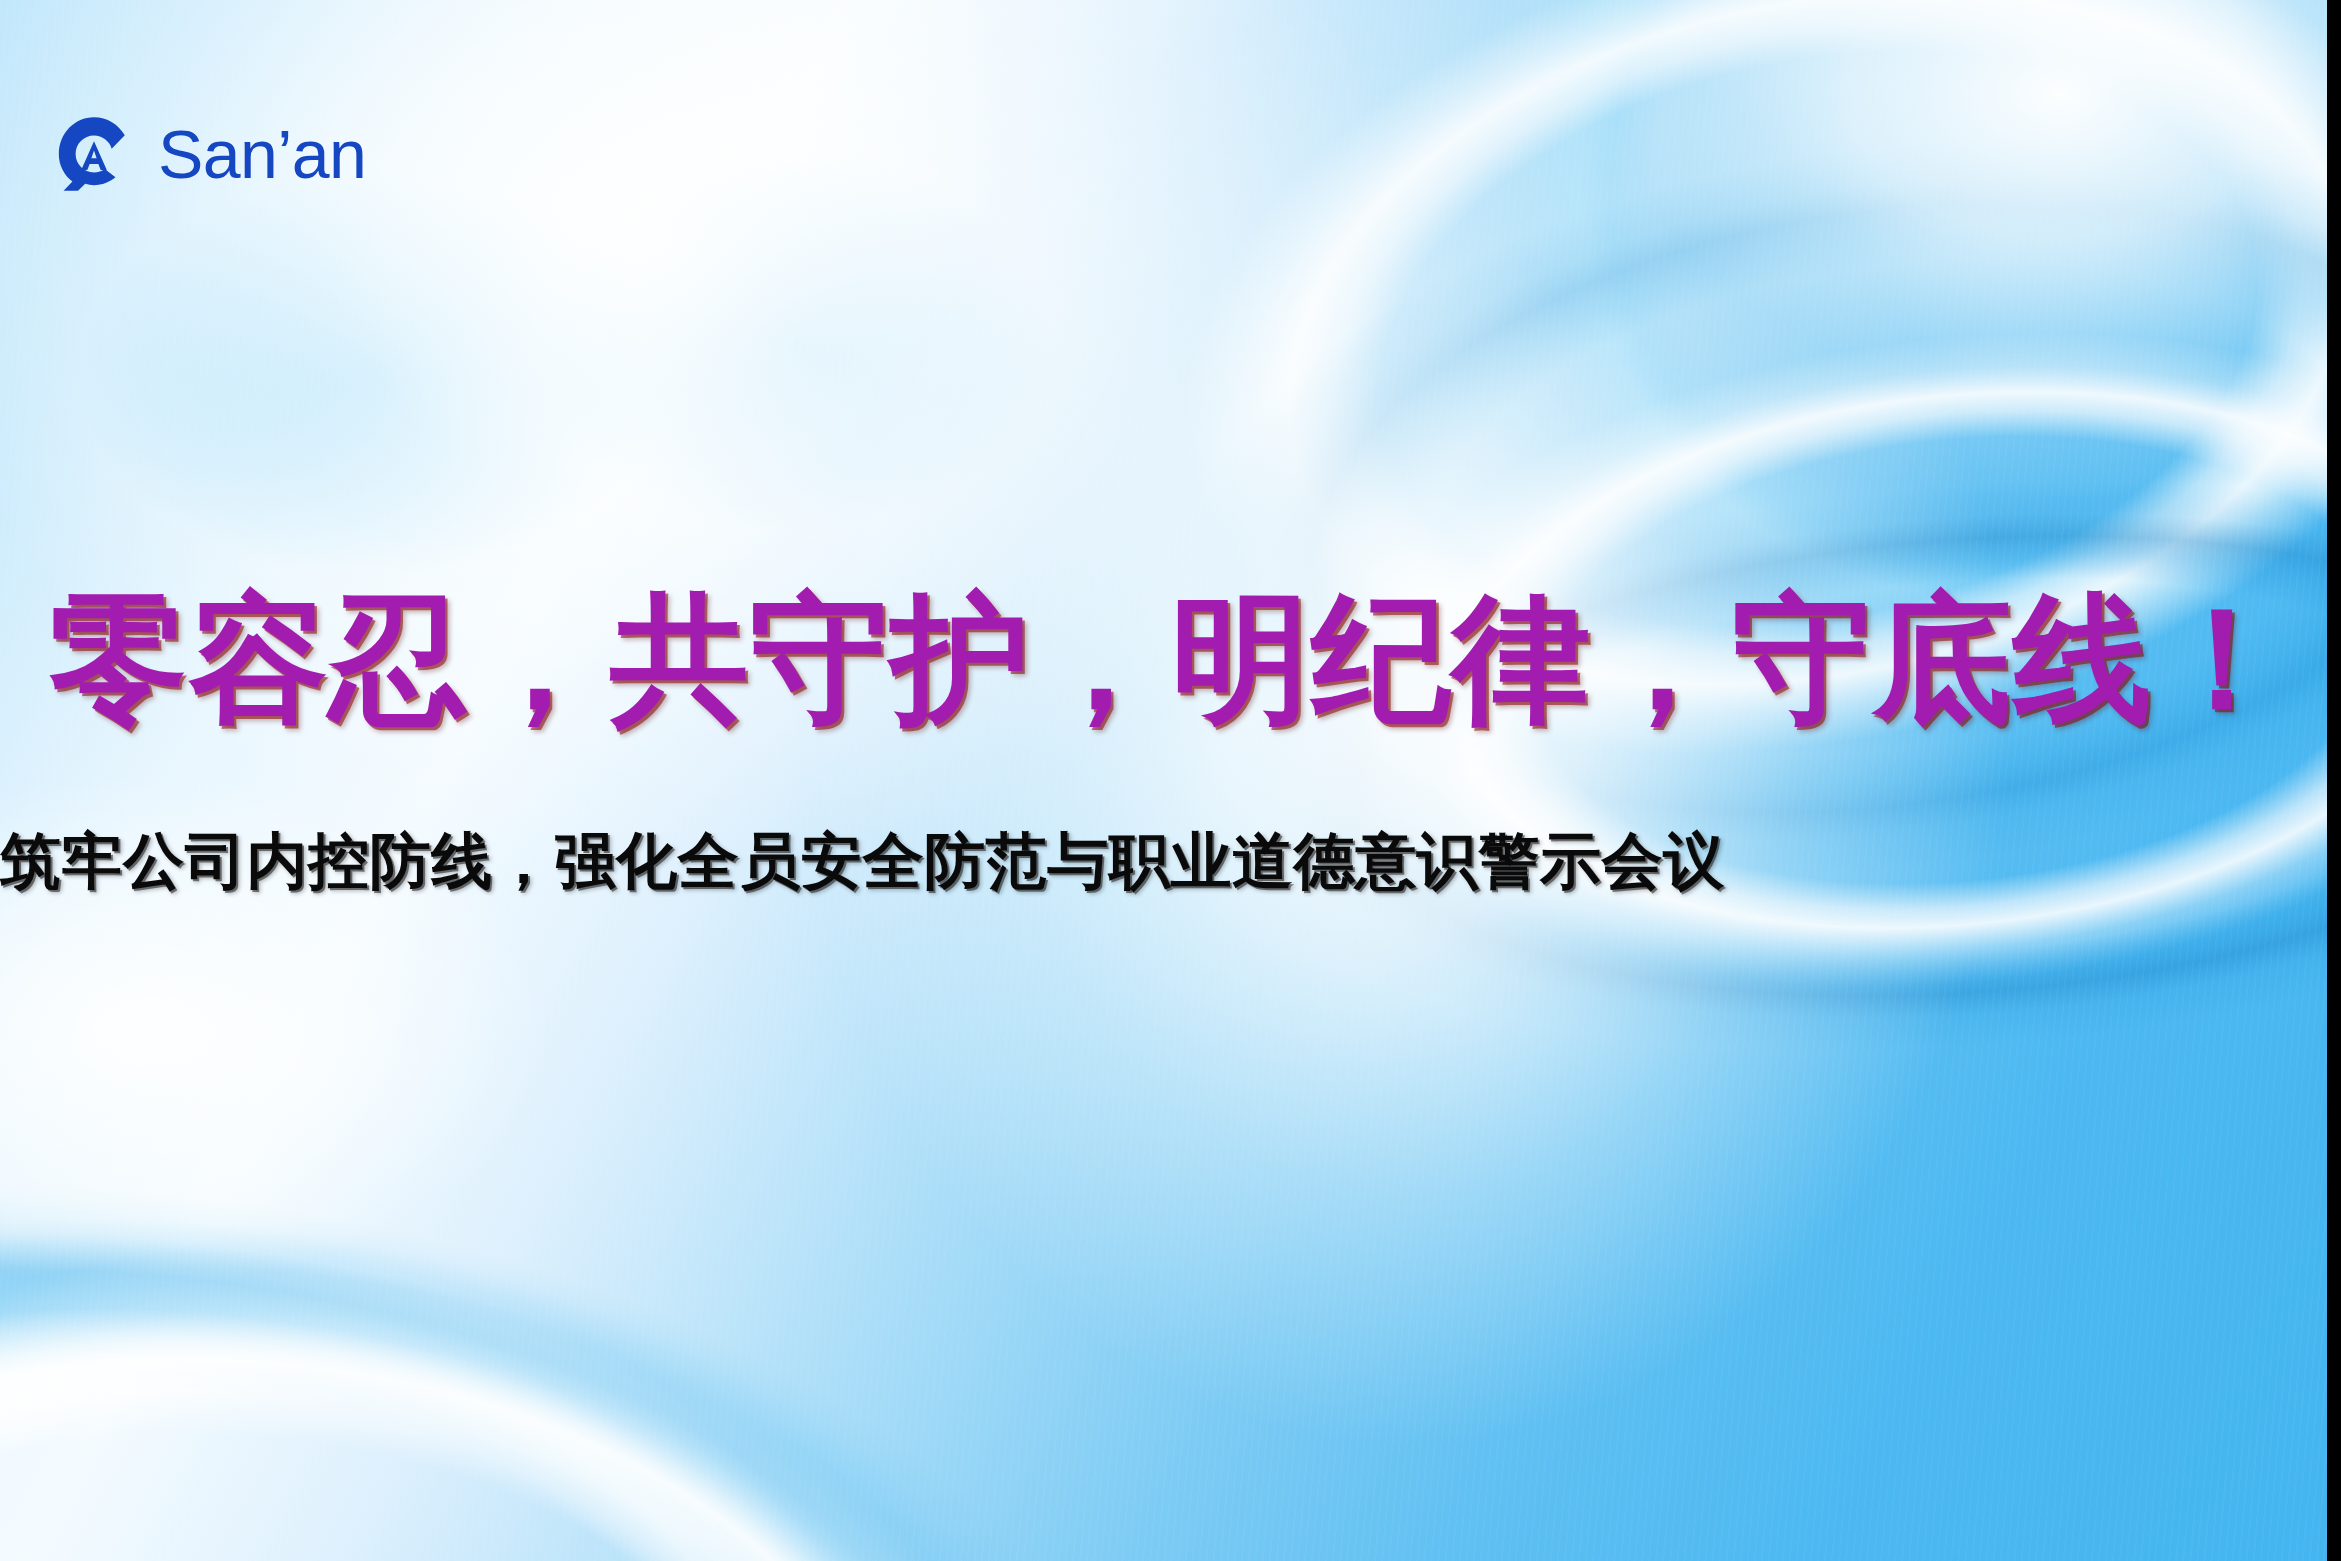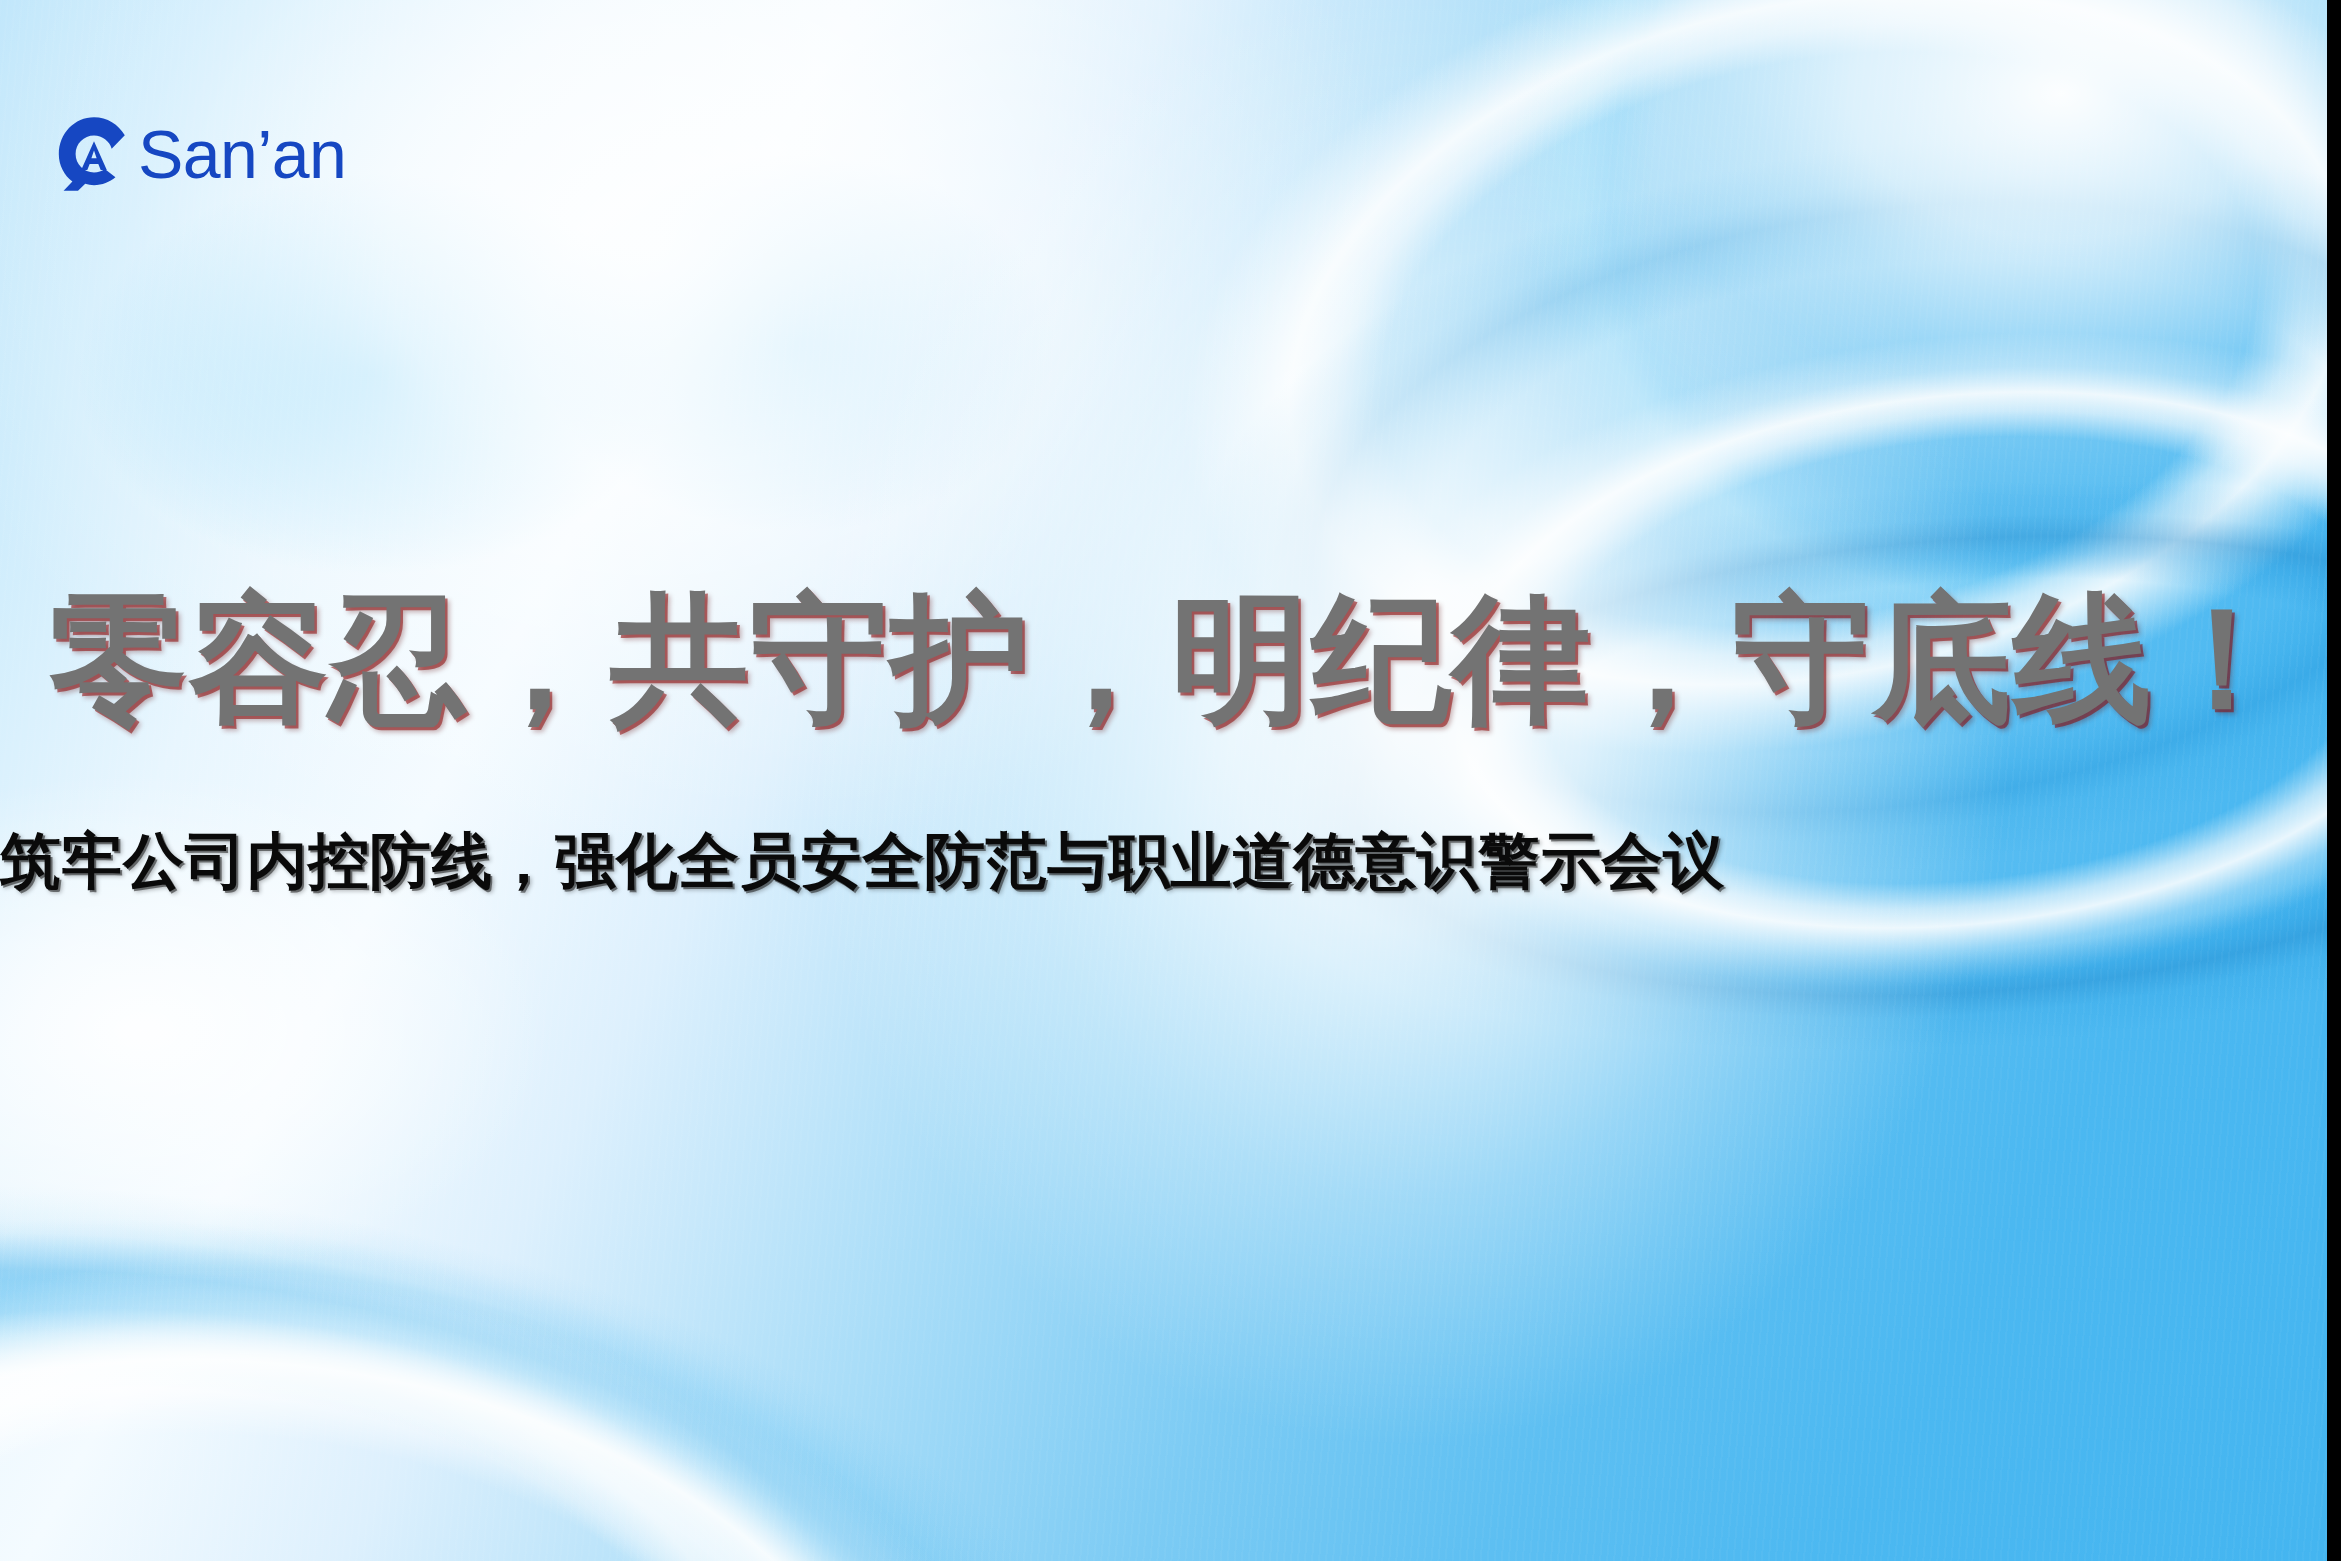--- a/index.html
+++ b/index.html
@@ -213,21 +213,21 @@
     width:14.7px;height:100%;
     background:#000;
   }
 
   
   .logo{
     position:absolute;
     left:54px;top:114px;
     display:flex;
     align-items:center;
-    gap:4px;
+    gap:24px;
   }
   .logo-mark{
     width:80px;height:80px;
     display:block;
     flex:0 0 auto;
   }
   .logo-word{
     color:#1647c2;
     font-size:68px;
     line-height:1;
@@ -236,21 +236,21 @@
     white-space:nowrap;
     font-family:"Liberation Sans","DejaVu Sans",sans-serif;
   }
 
   
   .headline{
     position:absolute;
     left:0;right:0;
     top:584px;
     text-align:center;
-    color:#737373;
+    color:#a21caf;
     font-size:139px;
     line-height:1.08;
     font-weight:700;
     white-space:nowrap;
     letter-spacing:1.3px;
     font-family:"DejaVu Sans","Liberation Sans",sans-serif;
     text-shadow:
        2.6px 2.6px 0 rgba(140,8,8,.55),
        4.5px 4.5px 5.7px rgba(90,5,5,.30);
   }

